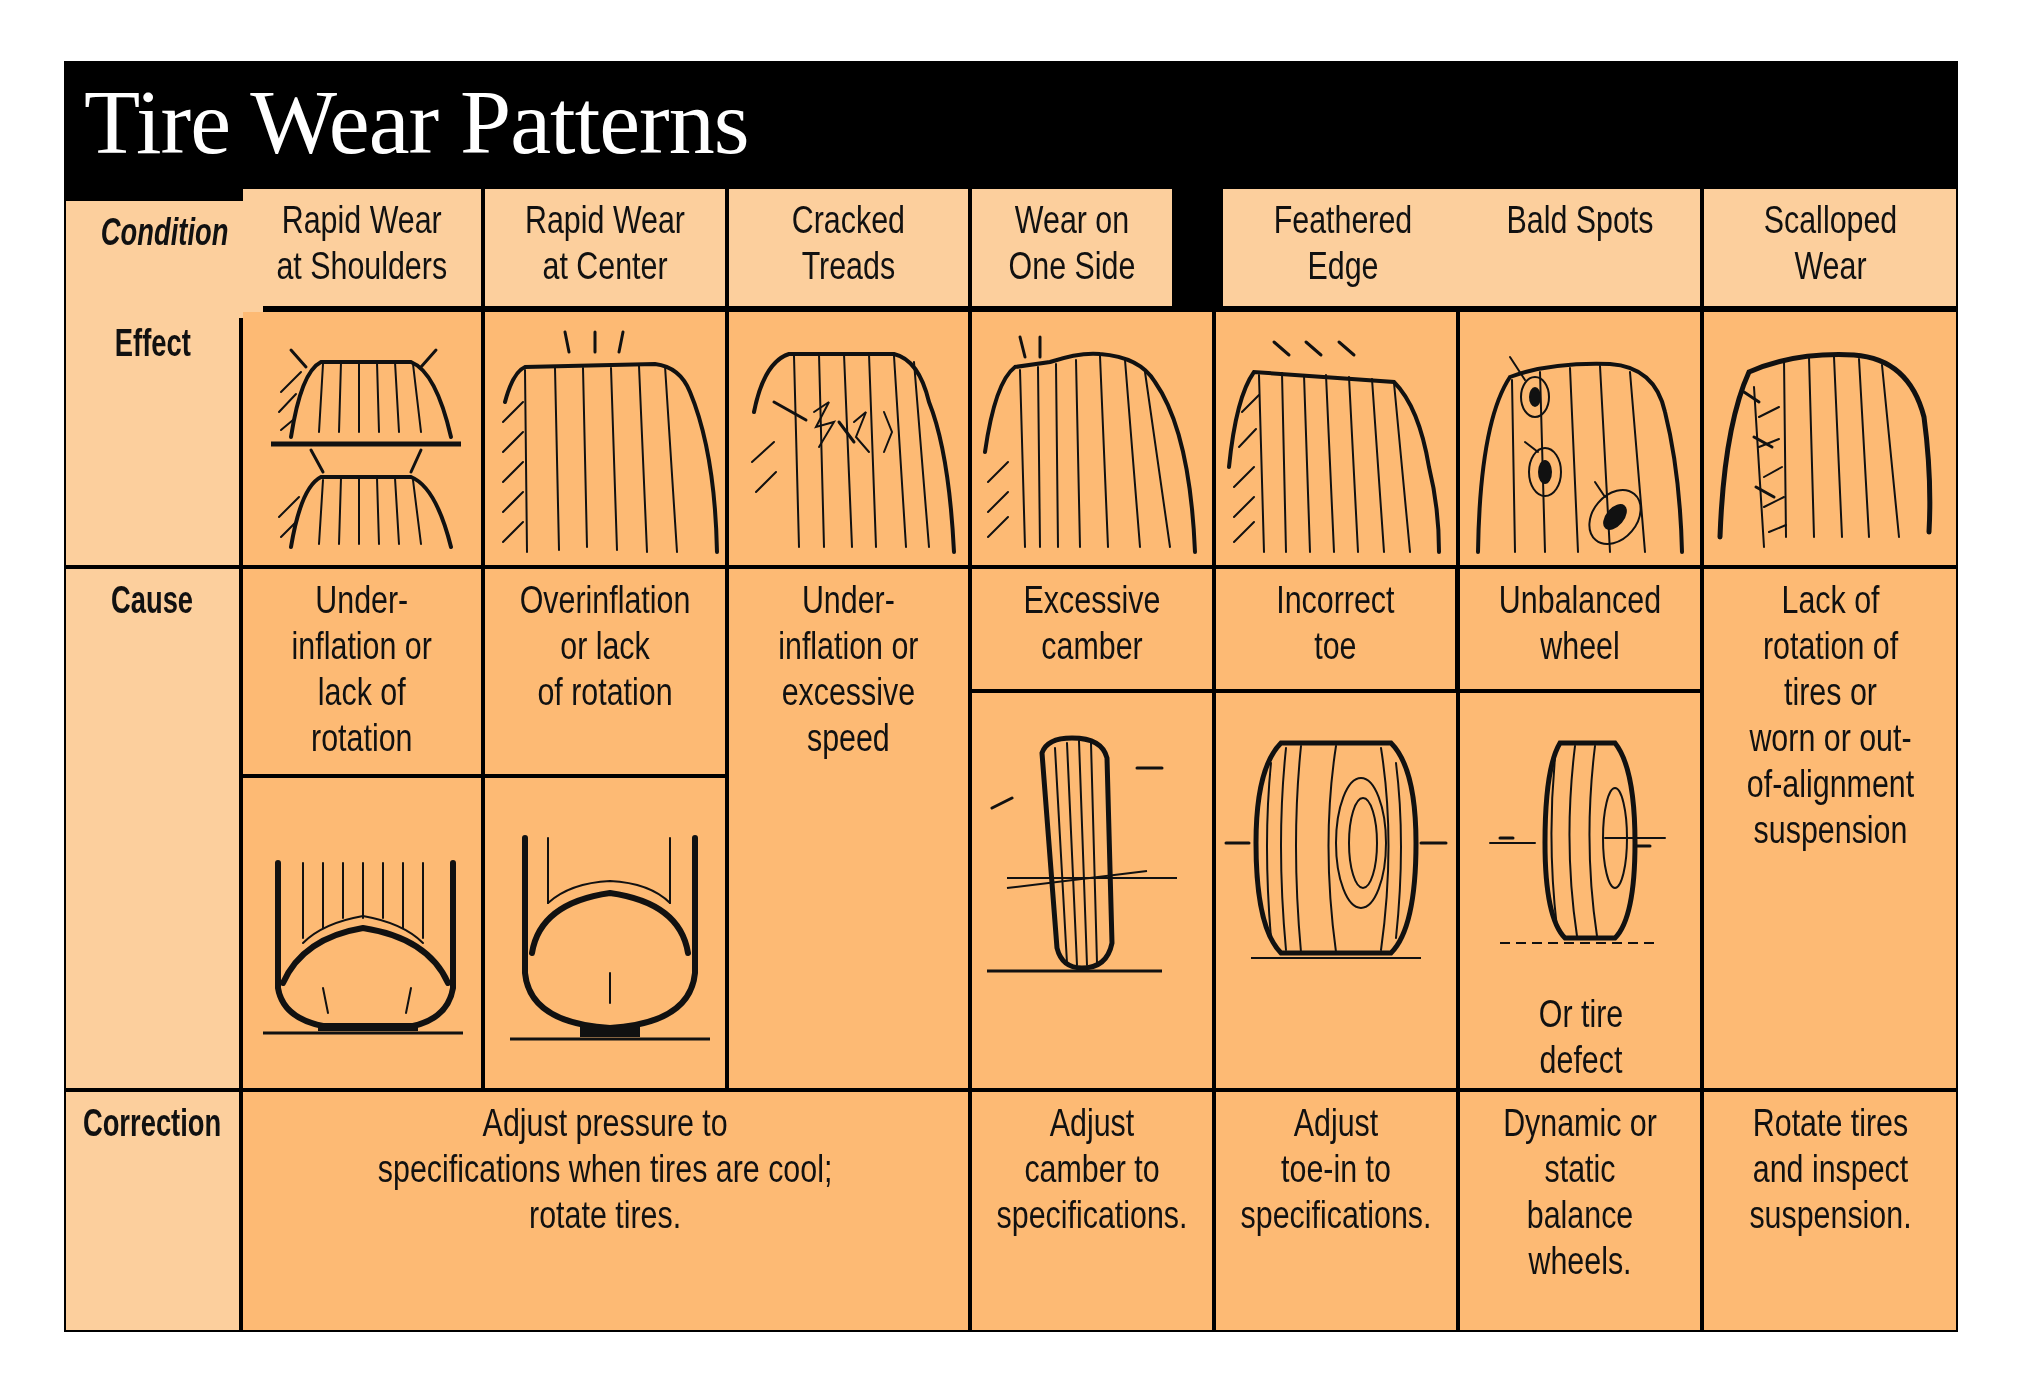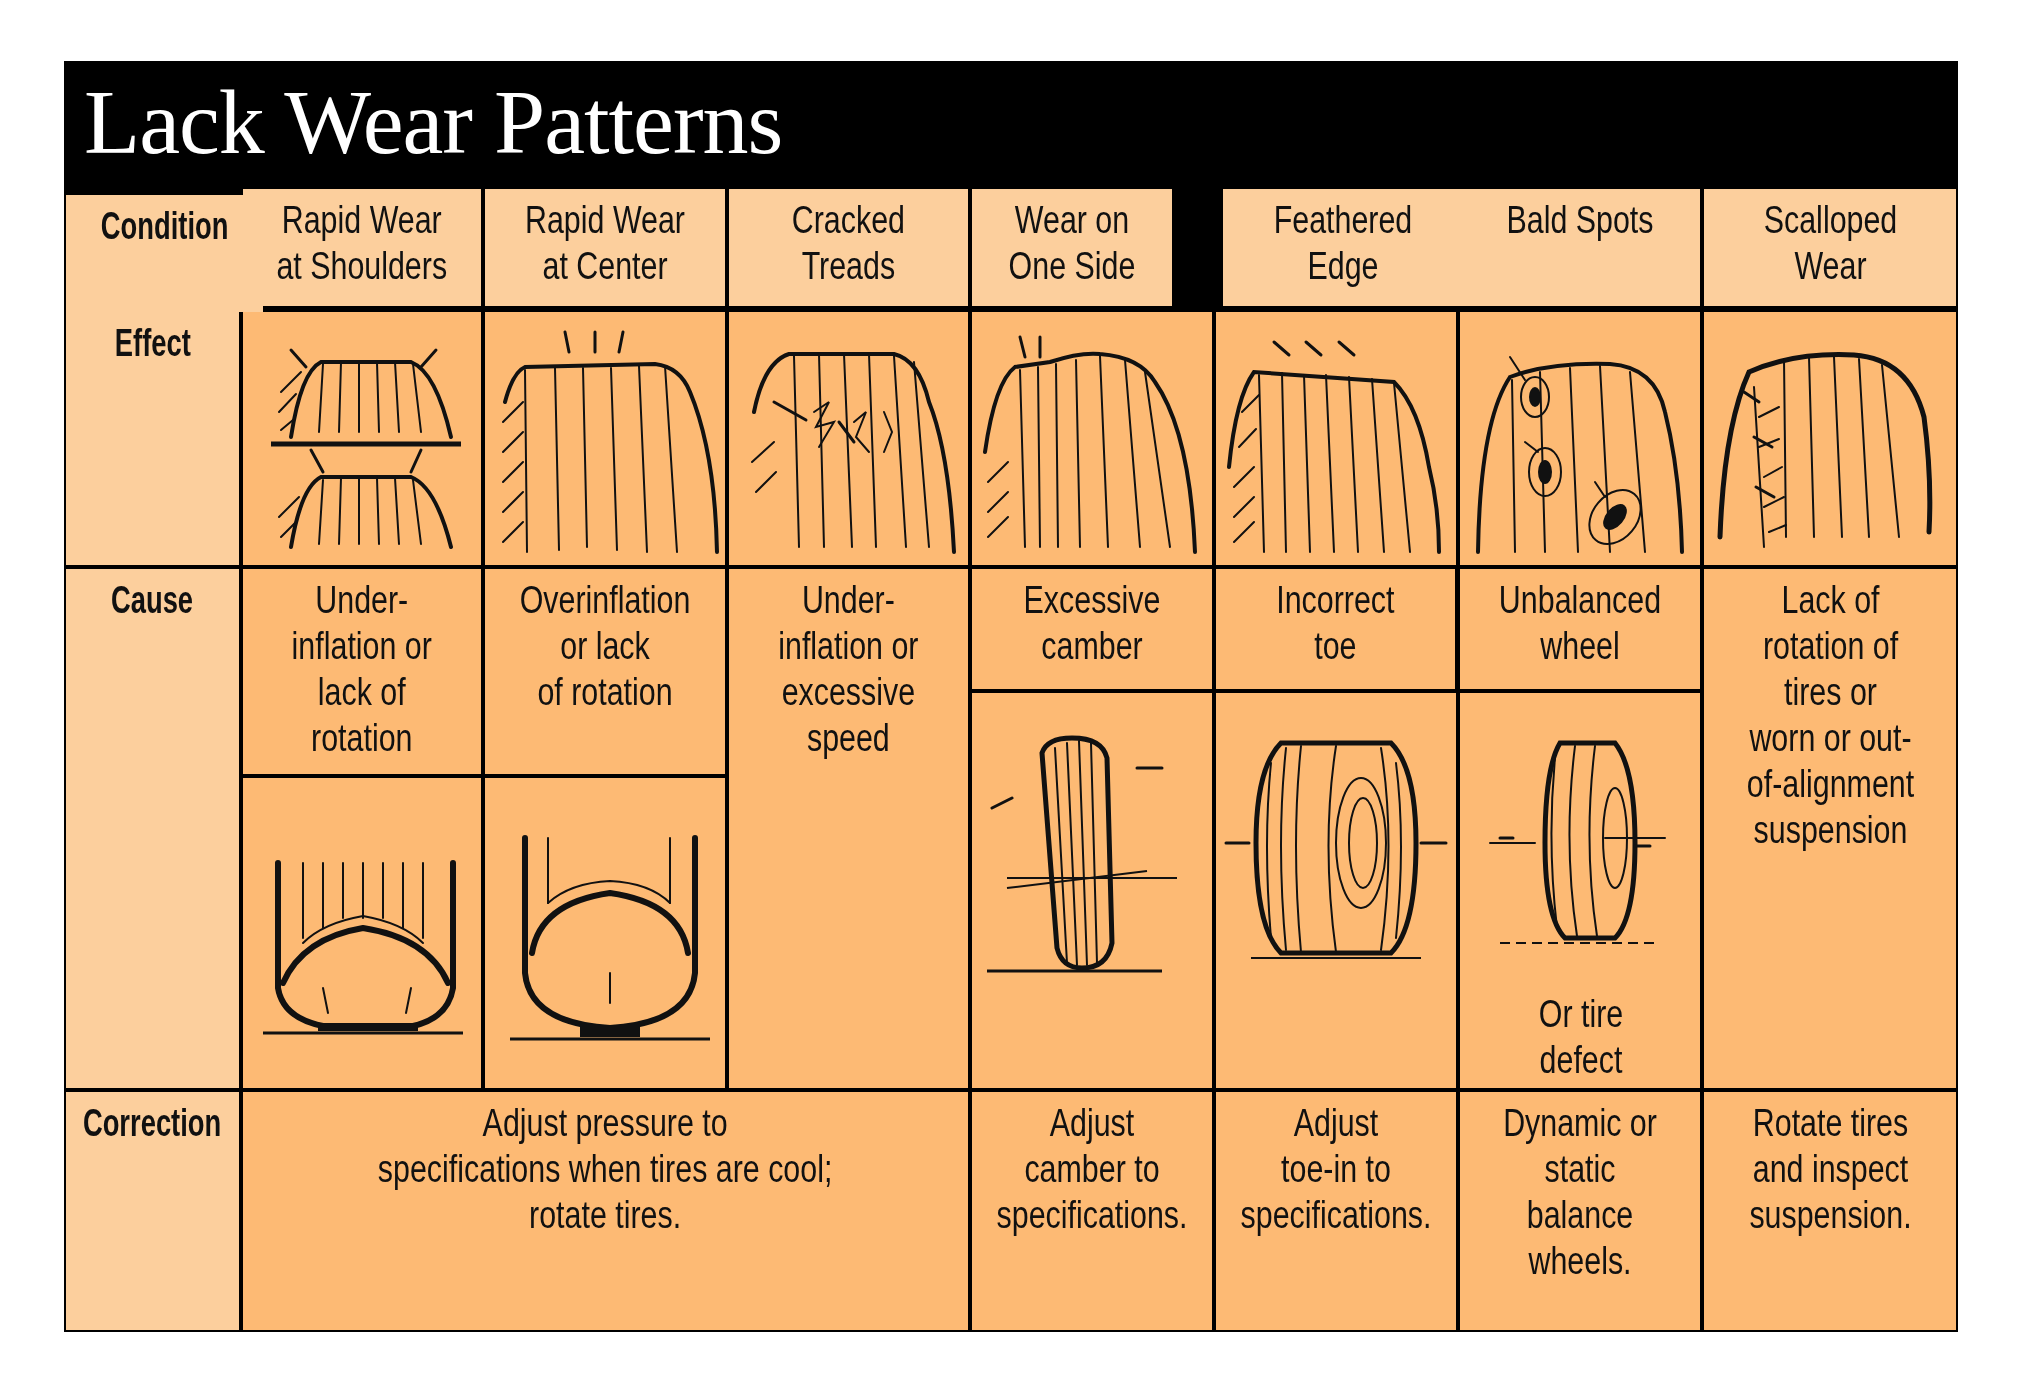--- a/index.html
+++ b/index.html
@@ -14,24 +14,24 @@
   .lbl { font-size:38px; line-height:46px; font-weight:bold; transform:scaleX(0.72); transform-origin:center top; white-space:nowrap; margin-top:8px; }
   .illus { position:absolute; }
   svg { display:block; }
   .stroke { stroke:#111; fill:none; stroke-linecap:round; }
 </style>
 </head>
 <body>
 
 <div class="chart">
   <div class="title-band">
-    <div class="title">Lack Wear Patterns</div>
-  </div>
-
-  <div class="cell label" style="left:0;top:132px;width:197px;height:117px;">
+    <div class="title">Tire Wear Patterns</div>
+  </div>
+
+  <div class="cell label" style="left:0;top:138px;width:197px;height:117px;font-style:italic;">
     <div class="lbl">Condition</div>
   </div>
   <div class="cell hdr" style="left:177px;top:126px;width:238px;height:117px;">
       <div class="txt">Rapid Wear
 at Shoulders</div>
     </div>
   <div class="cell hdr" style="left:419px;top:126px;width:240px;height:117px;">
       <div class="txt">Rapid Wear
 at Center</div>
     </div>

